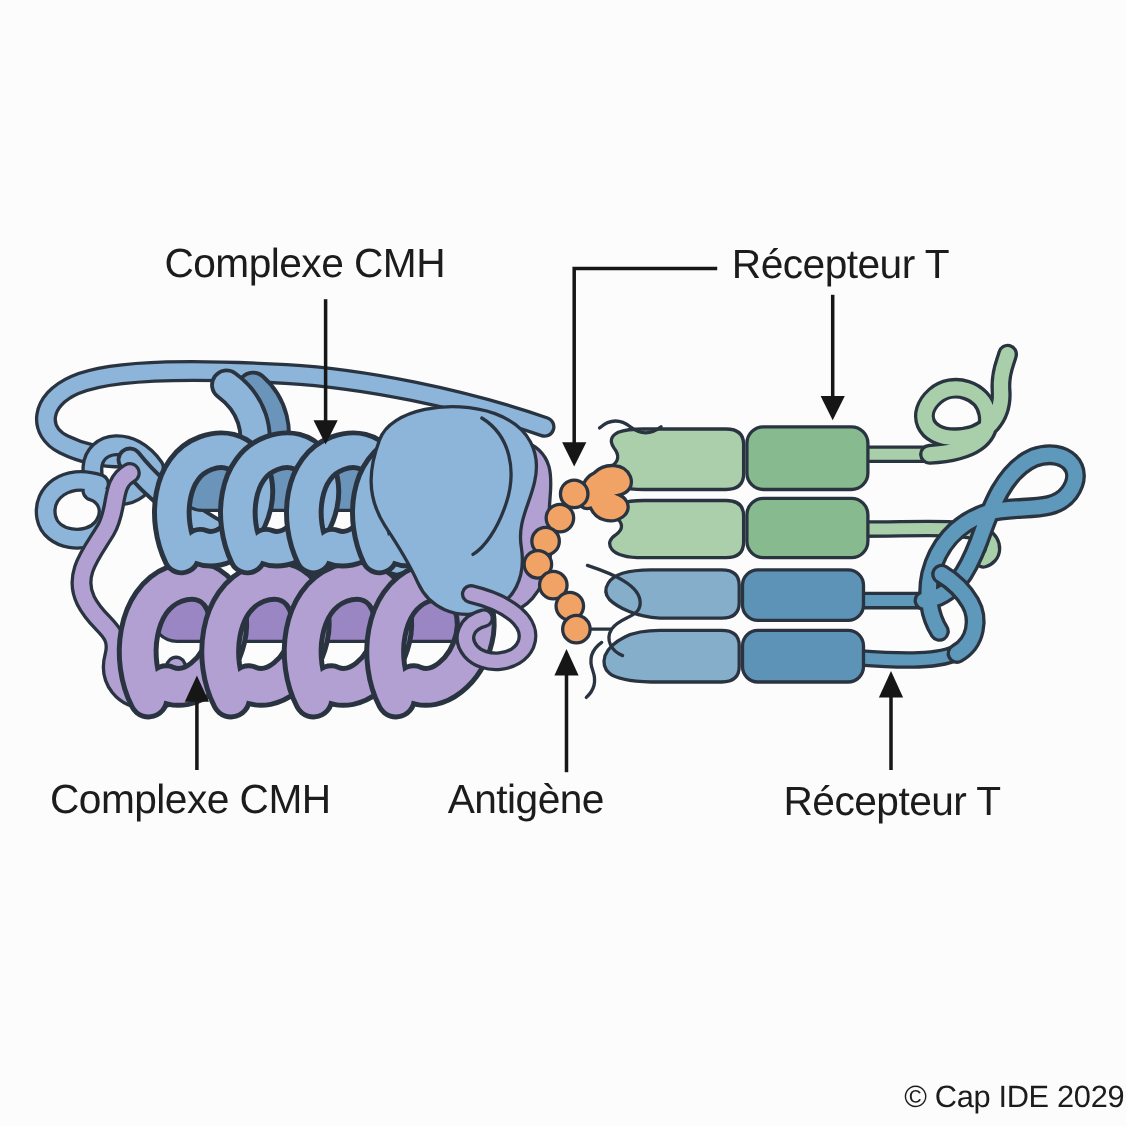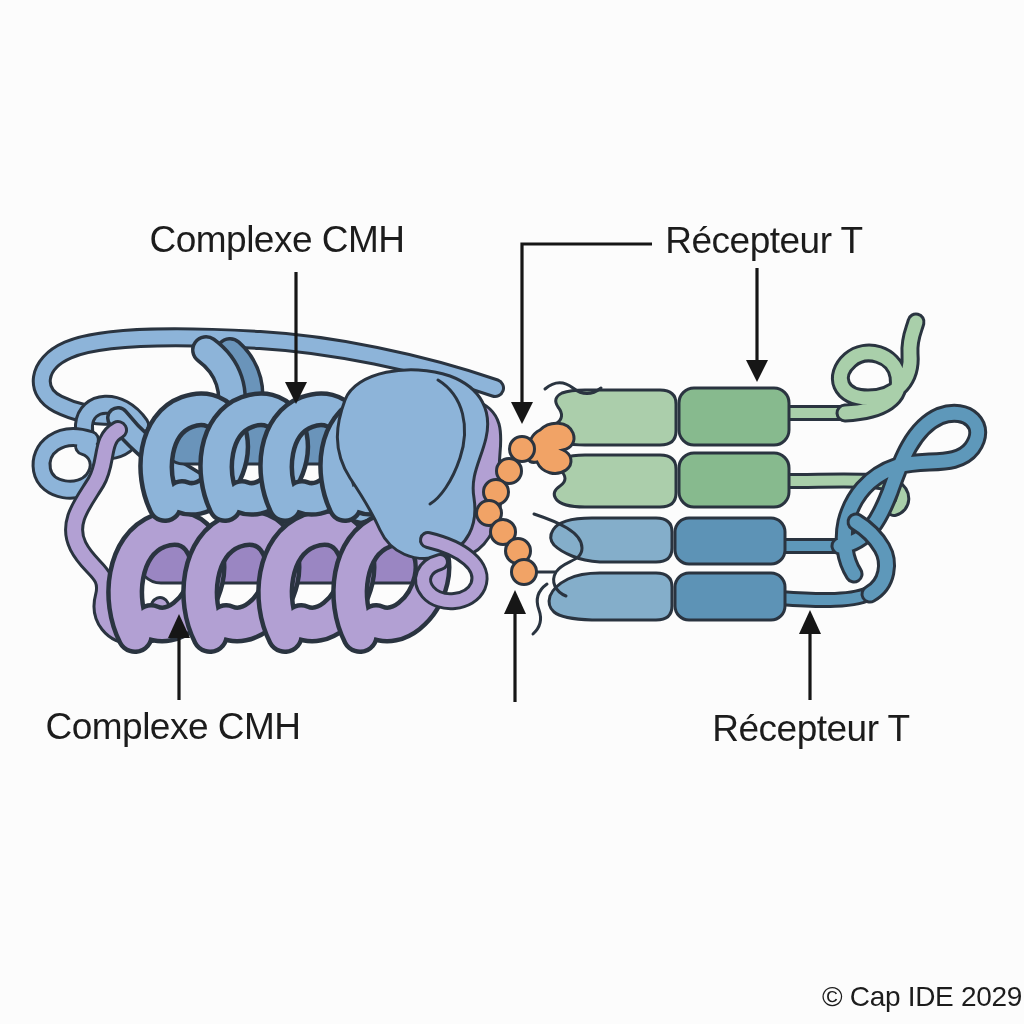--- a/index.html
+++ b/index.html
@@ -209,16 +209,17 @@
     <g>
       <line class="arr" x1="810" y1="700" x2="810" y2="632"></line>
       <polygon class="arrh" points="810,610 799,634 821,634"></polygon>
     </g>
   </g>
 </svg>
 
 <div class="lbl" style="left:277px;top:240px;">Complexe CMH</div>
 <div class="lbl" style="left:764px;top:241px;">Récepteur T</div>
 <div class="lbl" style="left:173px;top:727px;">Complexe CMH</div>
+<div class="lbl" style="left:478px;top:727px;">Antigène</div>
 <div class="lbl" style="left:811px;top:729px;">Récepteur T</div>
 <div class="copyright" style="left:922px;top:997px;">© Cap IDE 2029</div>
 
 </div>
 
 </body></html>

